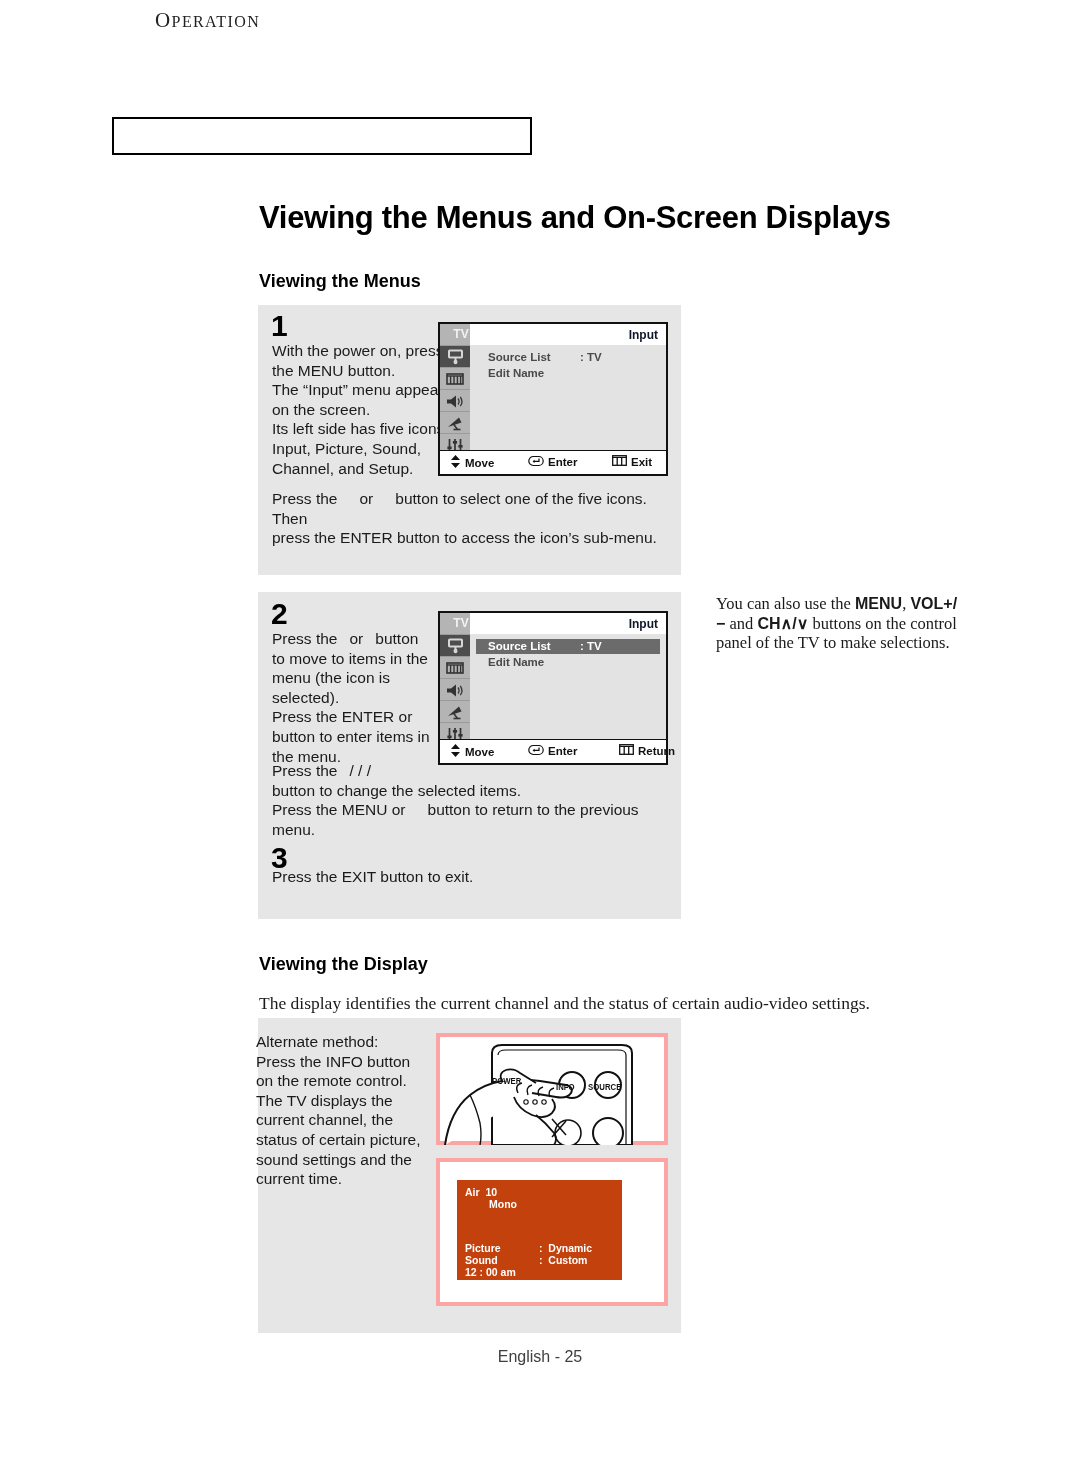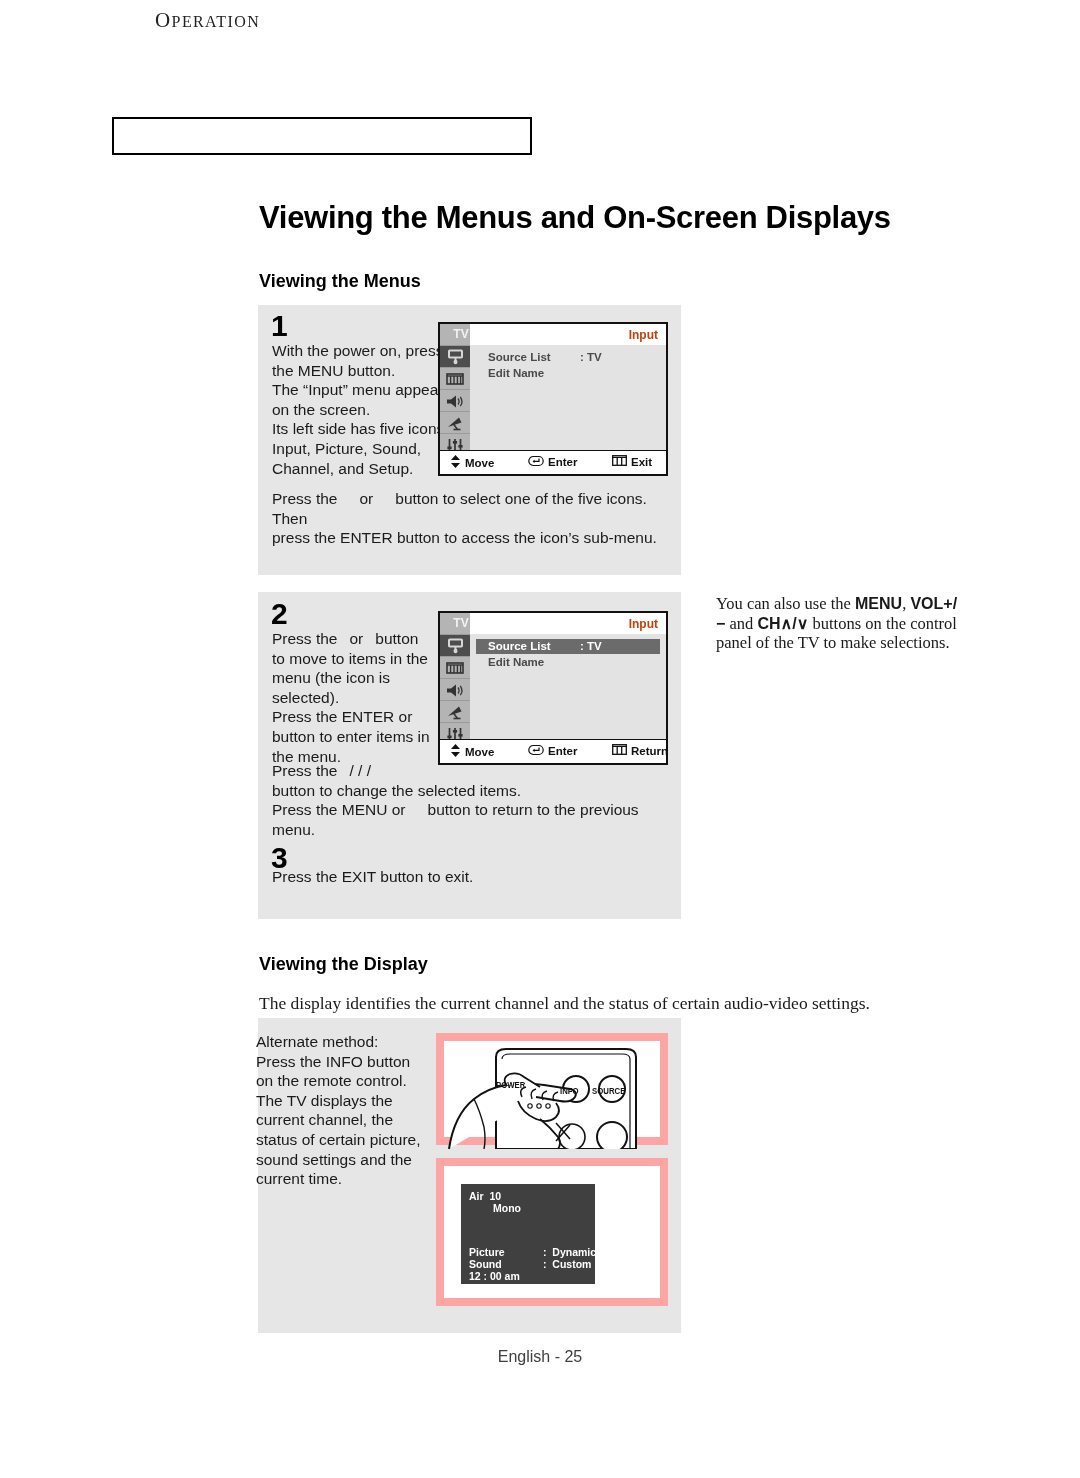--- a/index.html
+++ b/index.html
@@ -143,21 +143,21 @@
     left: 30px; top: 0; right: 0;
     height: 21px;
     background: #ffffff;
   }
   .tv-title {
     position: absolute;
     right: 8px;
     top: 4px;
     font-size: 12px;
     font-weight: bold;
-    color: #c2410c;
+    color: #0f172a;
   }
   .tv-sidebar {
     position: absolute;
     left: 0; top: 0;
     width: 30px;
     bottom: 23px;
     background: #b4b4b4;
   }
   .tv-sidebar-label {
     position: absolute;
@@ -224,37 +224,37 @@
     color: #111;
     display: flex;
     align-items: center;
     gap: 4px;
   }
   #f-move { left: 10px; }
   #f-enter { left: 88px; }
   #f-exit { left: 172px; }
   #f2-move { left: 10px; }
   #f2-enter { left: 88px; }
-  #f2-exit { left: 172px; }
+  #f2-exit { left: 179px; }
 
   
   .illus-box {
     position: absolute;
-    border: 8px solid #fca5a5;
+    border: 4px solid #fca5a5;
     background: #ffffff;
     box-sizing: border-box;
   }
   #remote-box { left: 436px; top: 1033px; width: 232px; height: 112px; }
   #osd-box { left: 436px; top: 1158px; width: 232px; height: 148px; }
 
   .osd-panel {
     position: absolute;
     left: 17px; top: 18px;
-    width: 134px; height: 100px;
-    background: #404040;
+    width: 165px; height: 100px;
+    background: #c2410c;
     color: #ffffff;
     font-size: 10.5px;
     font-weight: bold;
   }
   .osd-line { position: absolute; left: 8px; white-space: pre; }
   .osd-line .ov { position: absolute; left: 74px; top: 0; white-space: pre;}
   #osd-l1 { top: 6px; }
   #osd-l2 { top: 18px; padding-left: 24px; }
   #osd-l3 { top: 62px; }
   #osd-l4 { top: 74px; }

